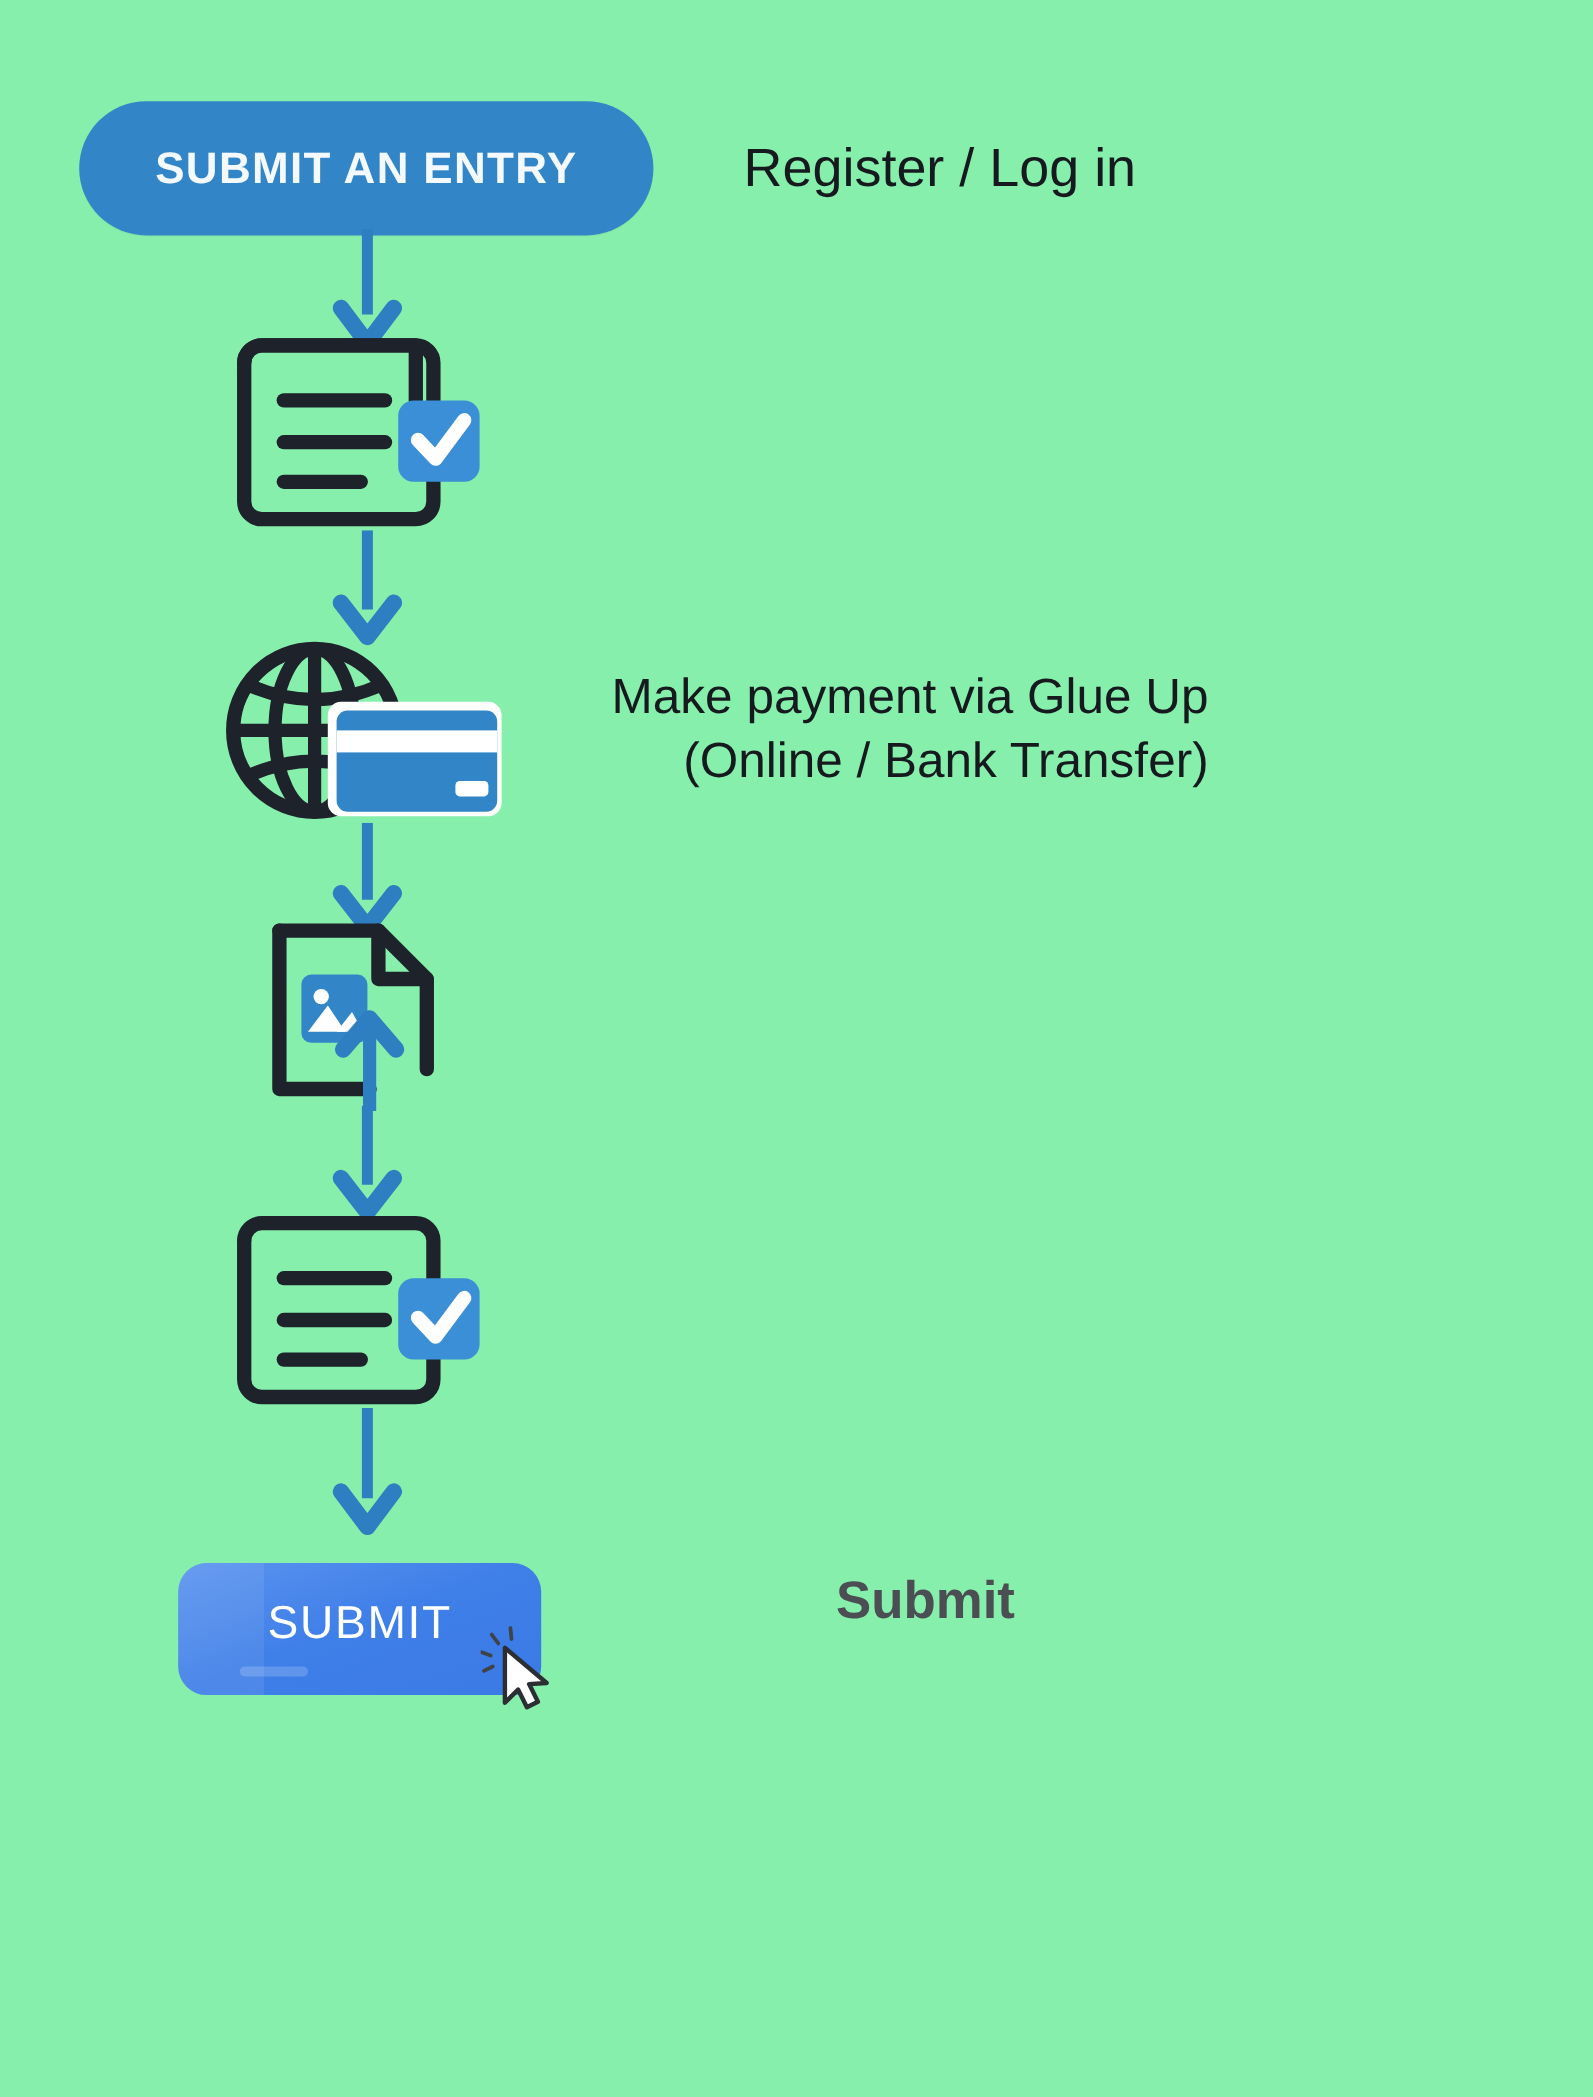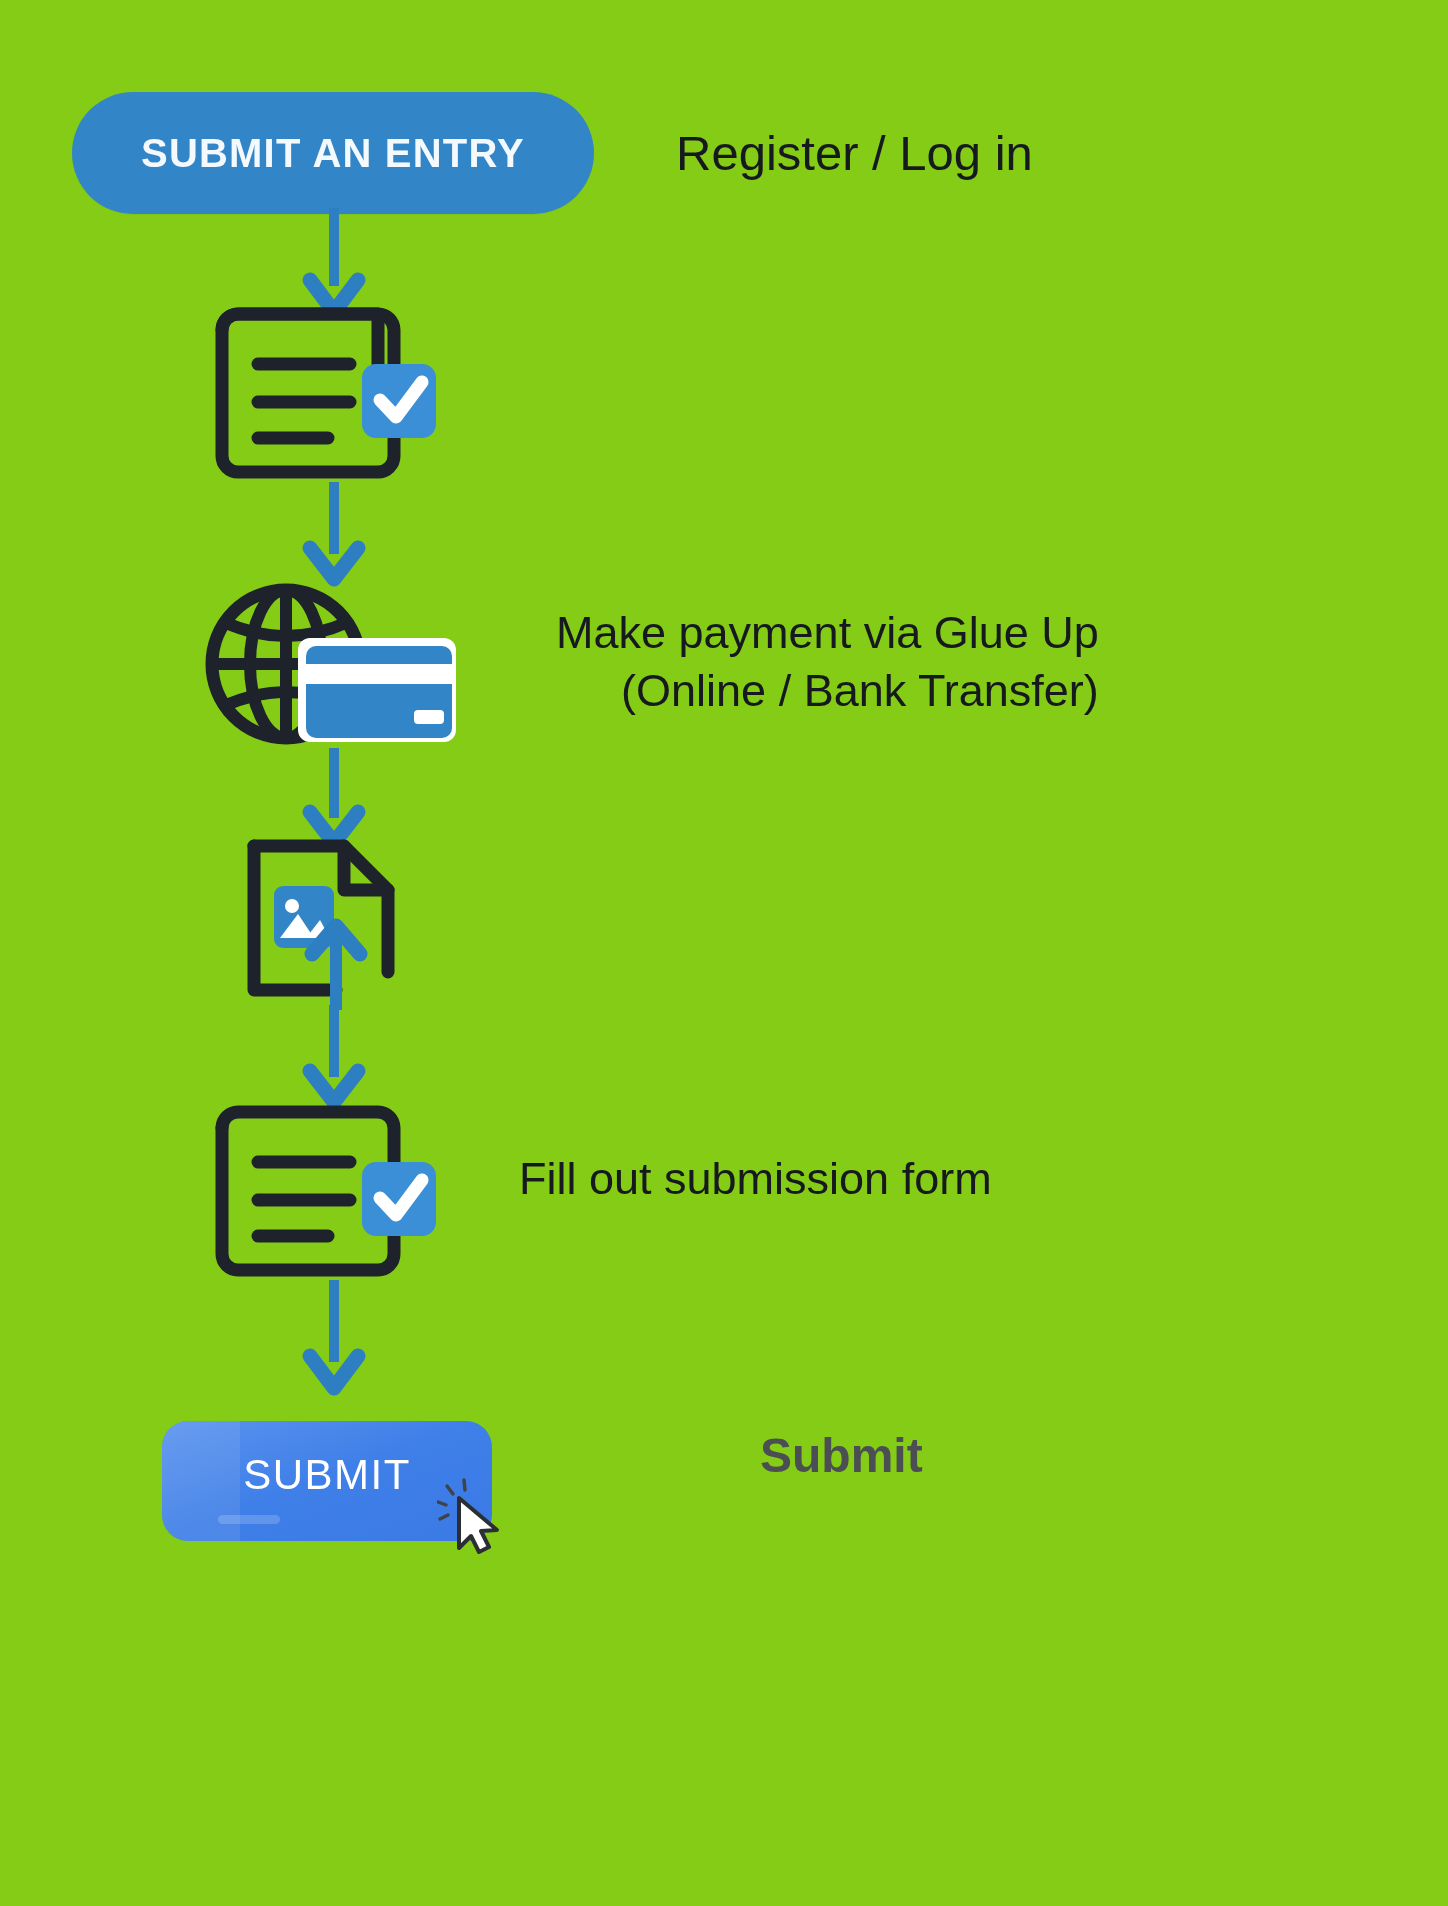--- a/index.html
+++ b/index.html
@@ -13,21 +13,21 @@
     height: 1906px;
     position: relative;
     overflow: hidden;
     font-family: "Liberation Sans", sans-serif;
     -webkit-font-smoothing: antialiased;
   }
 
   .stage {
     position: absolute;
     inset: 0;
-    background: #84cc16;
+    background: #86efac;
   }
 
   
   .node { position: absolute; }
 
   
   .pill-btn {
     left: 72px;
     top: 92px;
     width: 522px;
@@ -242,21 +242,20 @@
       <path d="M12 28 a16 16 0 0 1 16 -16 H168 a16 16 0 0 1 16 16 V62" stroke="#1e222b" stroke-width="13" fill="none" stroke-linecap="round" stroke-linejoin="round"></path>
       <path d="M184 112 V154 a16 16 0 0 1 -16 16 H28 a16 16 0 0 1 -16 -16 V28" stroke="#1e222b" stroke-width="13" fill="none" stroke-linecap="round" stroke-linejoin="round"></path>
       <line x1="48" y1="62" x2="140" y2="62" stroke="#1e222b" stroke-width="13" stroke-linecap="round"></line>
       <line x1="48" y1="100" x2="140" y2="100" stroke="#1e222b" stroke-width="13" stroke-linecap="round"></line>
       <line x1="48" y1="136" x2="118" y2="136" stroke="#1e222b" stroke-width="13" stroke-linecap="round"></line>
       <rect x="152" y="62" width="74" height="74" rx="14" fill="#3b8fd6"></rect>
       <path d="M170 98 L186 115 L212 80" stroke="#ffffff" stroke-width="13" fill="none" stroke-linecap="round" stroke-linejoin="round"></path>
     </svg>
   </div>
 
-  <div class="desc desc-fill">Fill out submission form</div>
 
   <svg class="connector" style="left:300px; top:1280px;" width="80" height="122" viewBox="0 0 80 122">
     <path d="M34 0 L34 82" stroke="#2e7ec2" stroke-width="10" fill="none"></path>
     <path d="M10 76 L34 108 L58 76" stroke="#2e7ec2" stroke-width="15" fill="none" stroke-linecap="round" stroke-linejoin="round"></path>
   </svg>
 
   <div class="node submit-btn">
     <div class="gloss"></div>
     <div class="submit-text">SUBMIT</div>
     <div class="underbar"></div>

